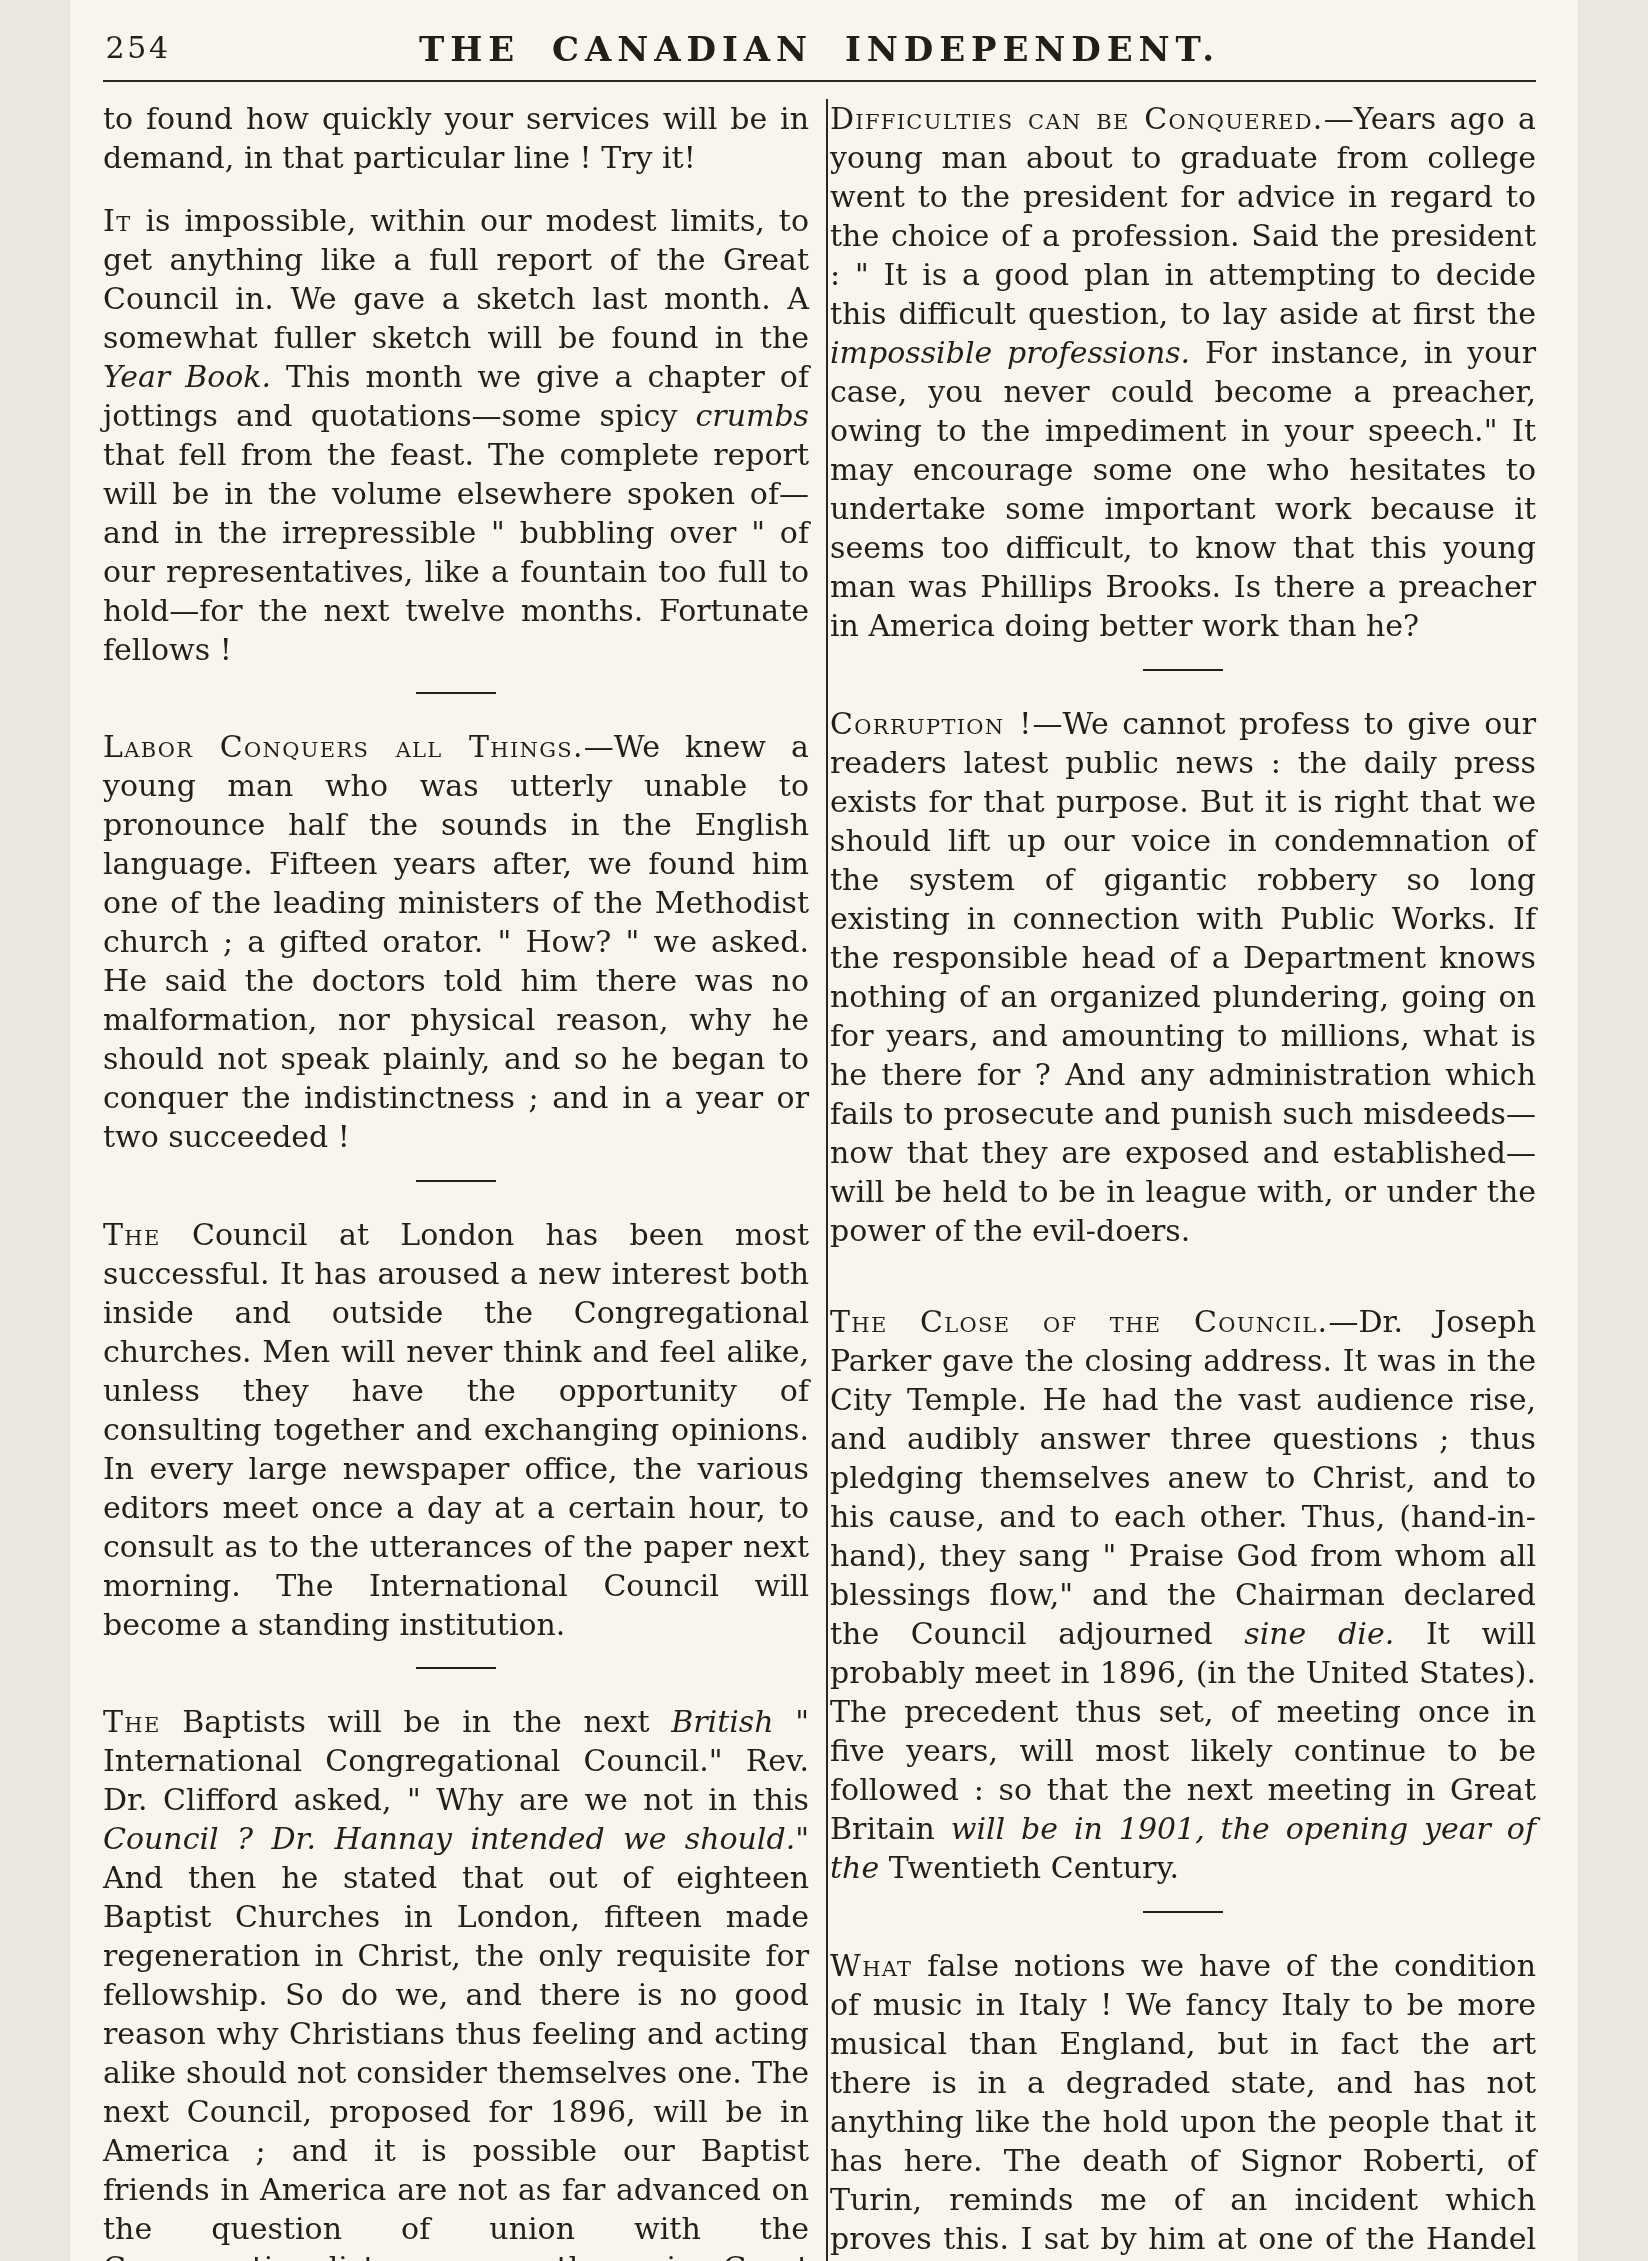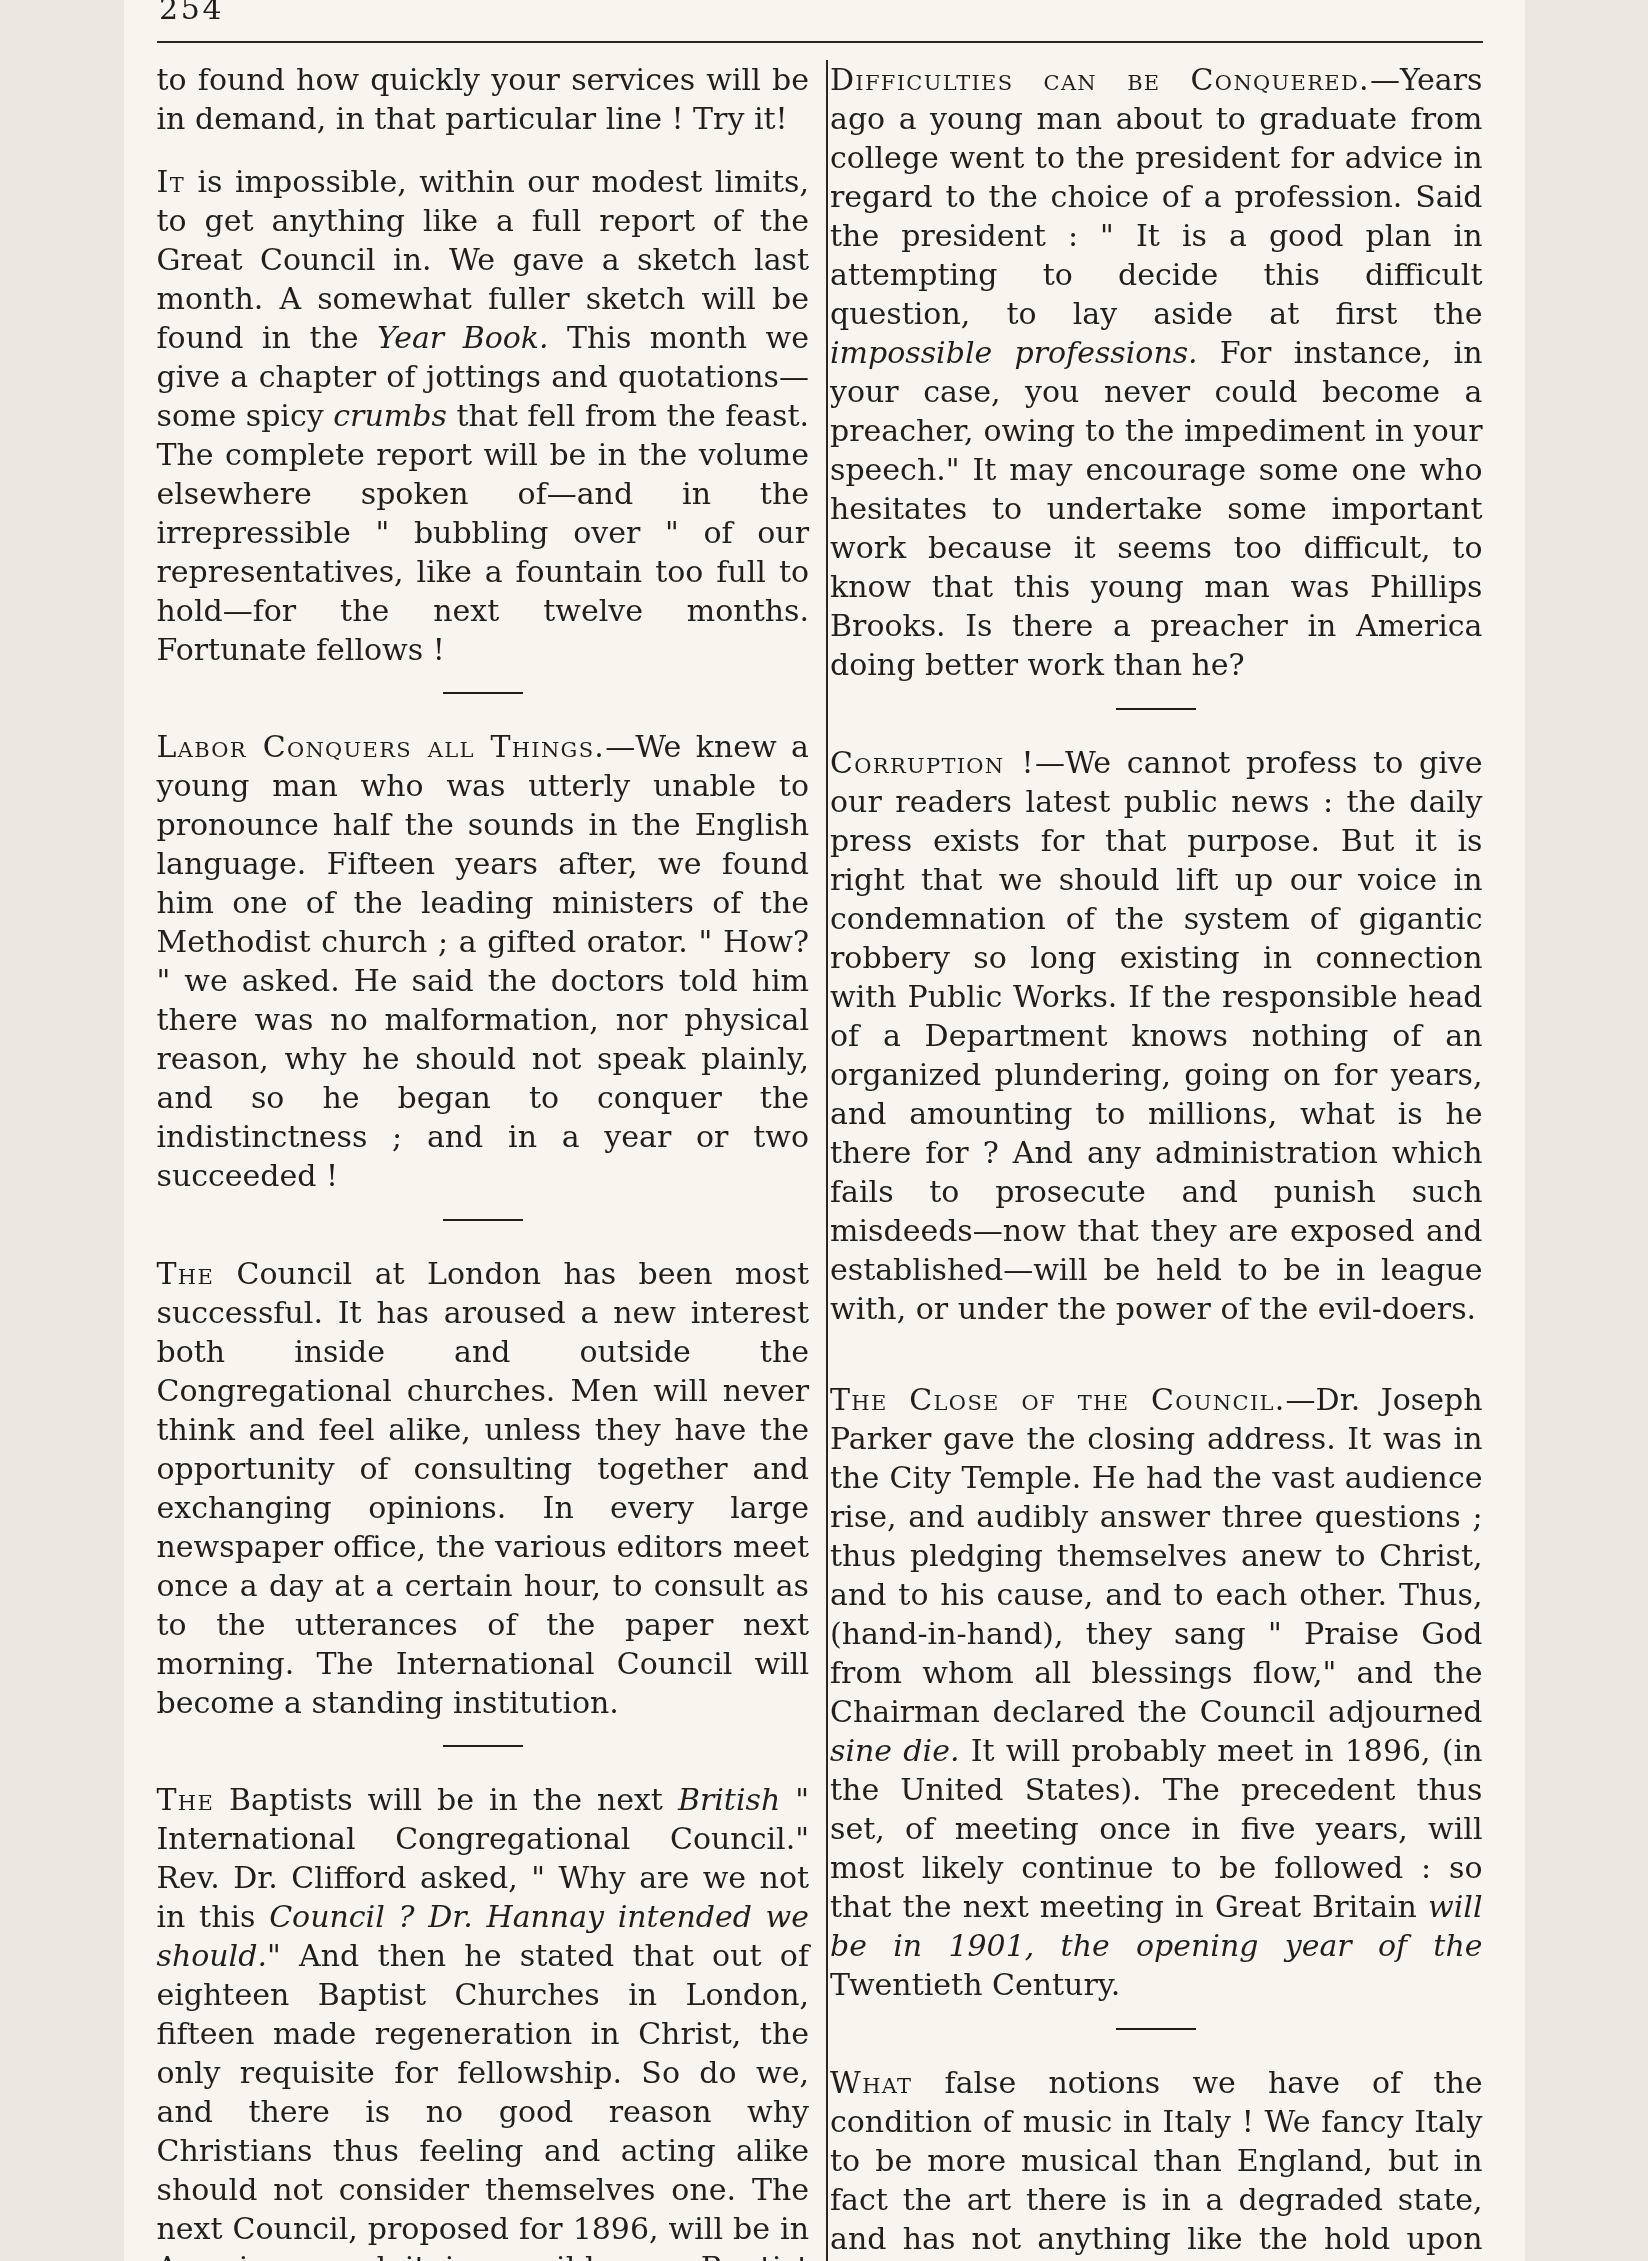--- a/index.html
+++ b/index.html
@@ -6,21 +6,21 @@
     --paper:#f7f5ee;
     --ink:#221f1b;
     --rule:#2b2821;
   }
   *{ box-sizing:border-box; }
   html,body{ margin:0; padding:0; }
   body{ background:#e9e7e0; }
 
   .page{
     position:relative;
-    width:1401px;
+    width:1508px;
     height:2261px;
     margin:0 auto;
     overflow:hidden;
     background:var(--paper);
     color:var(--ink);
     font-family:"DejaVu Serif","Liberation Serif",serif;
     font-size:30px;
     line-height:39px;
     padding:27px 42px 6.5px 33px;
   }
@@ -82,20 +82,21 @@
     height:29px;
   }
 </style>
 </head>
 <body>
 
 <div class="page">
 
   <header class="page-header">
     <span class="page-number">254</span>
+    <h1 class="masthead">THE CANADIAN INDEPENDENT.</h1>
   </header>
 
   <main class="columns">
     <section class="column left">
         <p><span>to found how quickly your services will be in demand, in that particular line !  Try it!</span></p>
         <p><span class="sc">It</span><span> is impossible, within our modest limits, to get anything like a full report of the Great Council in.  We gave a sketch last month.  A somewhat fuller sketch will be found in the </span><span class="it">Year Book.</span><span>  This month we give a chapter of jottings and quotations—some spicy </span><span class="it">crumbs</span><span> that fell from the feast.  The complete report will be in the volume elsewhere spoken of—and in the irrepressible " bubbling over " of our representatives, like a fountain too full to hold—for the next twelve months.  Fortunate fellows !</span></p>
         <div class="sep"></div>
         <p><span class="sc">Labor Conquers all Things.</span><span>—We knew a young man who was utterly unable to pronounce half the sounds in the English language.  Fifteen years after, we found him one of the leading ministers of the Methodist church ; a gifted orator.  " How? " we asked.  He said the doctors told him there was no malformation, nor physical reason, why he should not speak plainly, and so he began to conquer the indistinctness ; and in a year or two succeeded !</span></p>
         <div class="sep"></div>
         <p><span class="sc">The</span><span> Council at London has been most successful.  It has aroused a new interest both inside and outside the Congregational churches.  Men will never think and feel alike, unless they have the opportunity of consulting together and exchanging opinions.  In every large newspaper office, the various editors meet once a day at a certain hour, to consult as to the utterances of the paper next morning.  The International Council will become a standing institution.</span></p>

